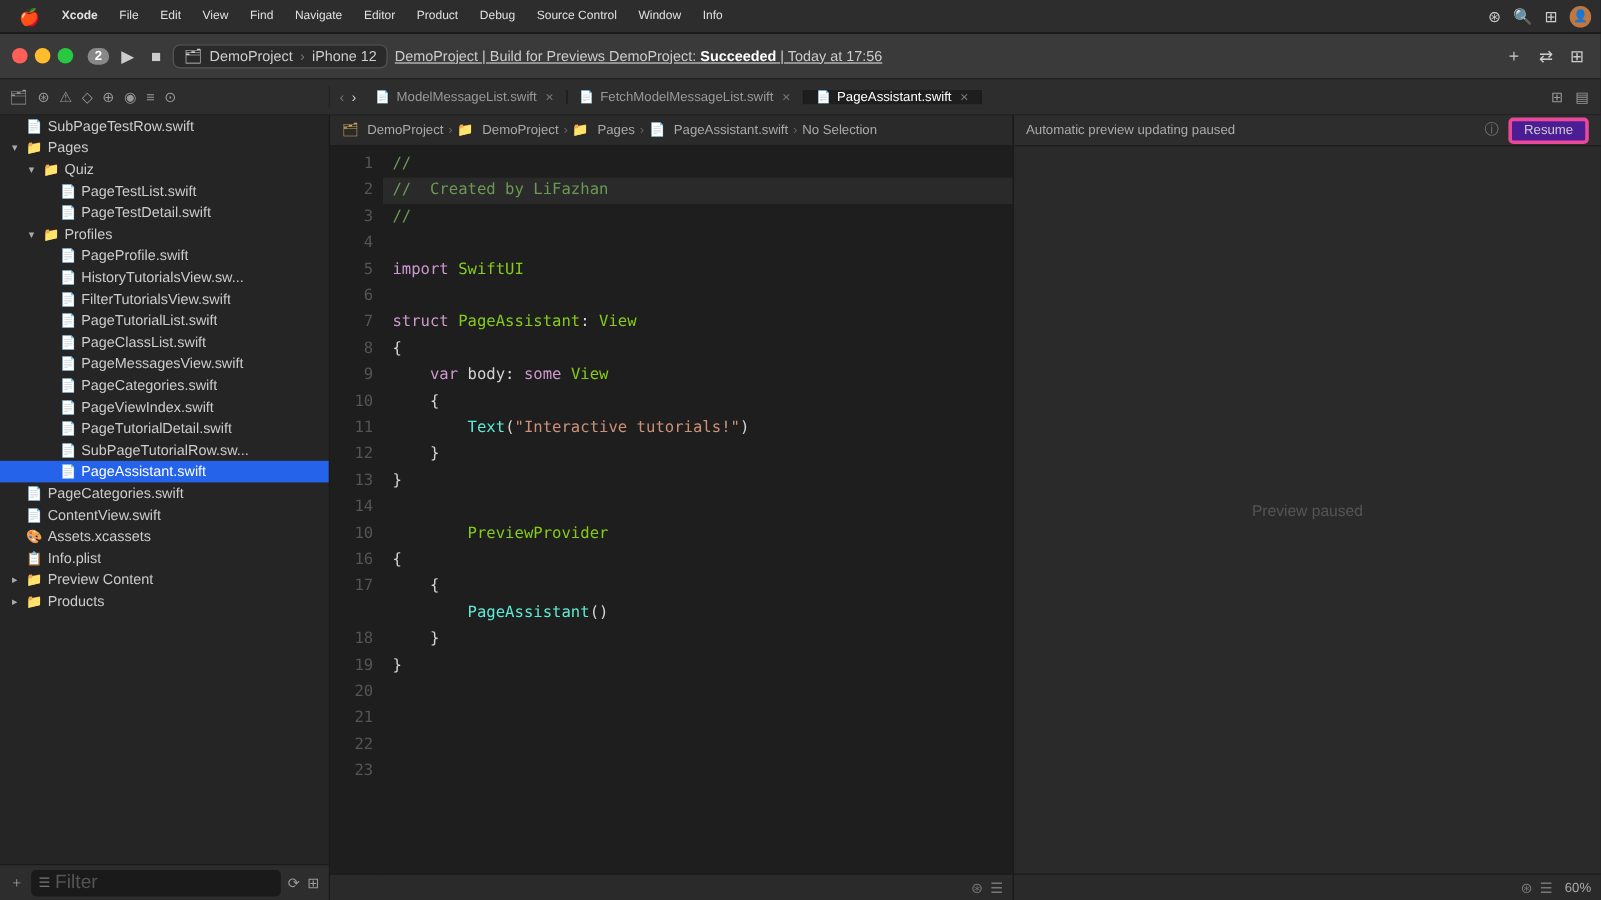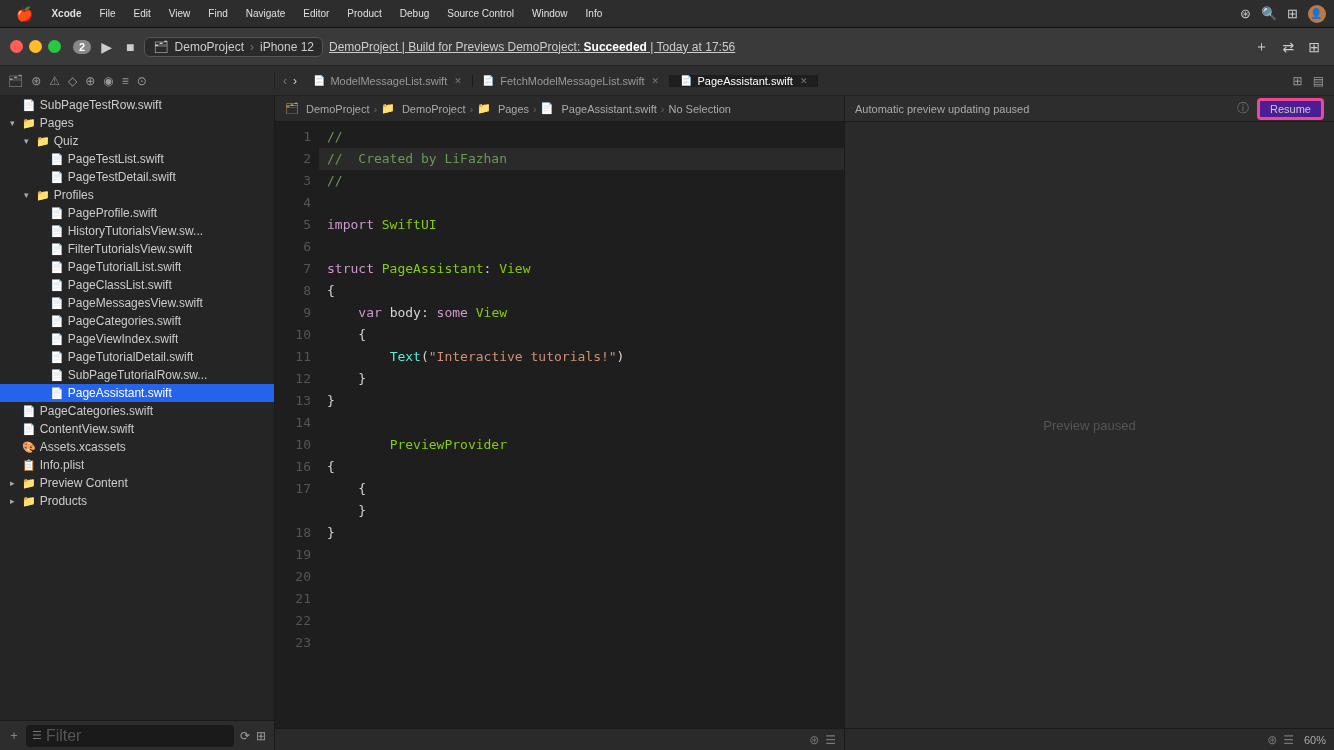--- a/index.html
+++ b/index.html
@@ -696,20 +696,21 @@
         <div class="code-line"><span class="c-plain">{</span></div>
         <div class="code-line"><span class="c-plain">    </span><span class="c-keyword">var</span> <span class="c-plain">body: </span><span class="c-keyword">some</span> <span class="c-type">View</span></div>
         <div class="code-line"><span class="c-plain">    {</span></div>
         <div class="code-line"><span class="c-plain">        </span><span class="c-func">Text</span><span class="c-plain">(</span><span class="c-string">"Interactive tutorials!"</span><span class="c-plain">)</span></div>
         <div class="code-line"><span class="c-plain">    }</span></div>
         <div class="code-line"><span class="c-plain">}</span></div>
         <div class="code-line">&nbsp;</div>
         <div class="code-line"><span class="c-plain">        </span><span class="c-type">PreviewProvider</span></div>
         <div class="code-line"><span class="c-plain">{</span></div>
         <div class="code-line"><span class="c-plain">    {</span></div>
+        <div class="code-line"><span class="c-plain">        </span><span class="c-func">PageAssistant</span><span class="c-plain">()</span></div>
         <div class="code-line"><span class="c-plain">    }</span></div>
         <div class="code-line"><span class="c-plain">}</span></div>
         <div class="code-line">&nbsp;</div>
       </div>
     </div>
 
     <div class="editor-bottom">
       <span class="editor-bottom-icon">⊛</span>
       <span class="editor-bottom-icon">☰</span>
     </div>

